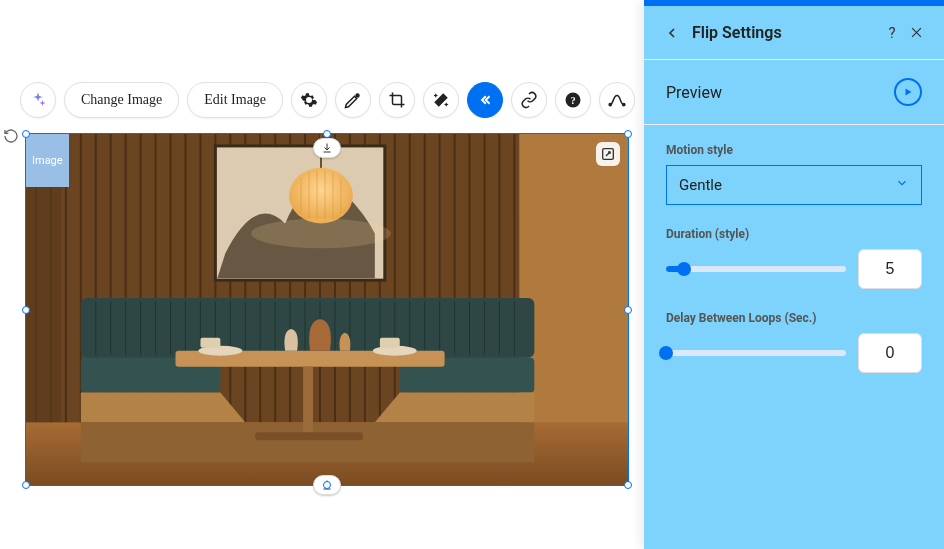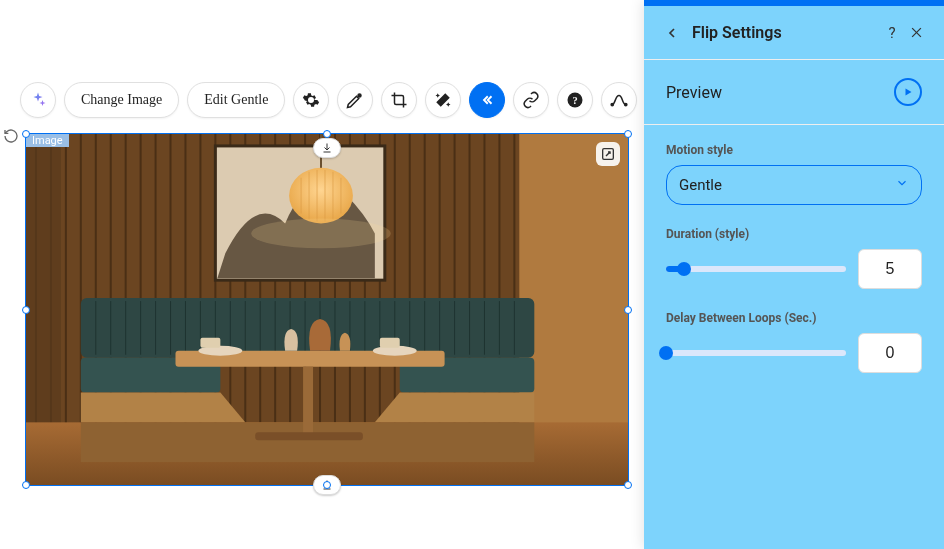--- a/index.html
+++ b/index.html
@@ -92,21 +92,21 @@
     .sh-bm { bottom: -4px; left: calc(50% - 4px); }
     .sh-br { bottom: -4px; right: -4px; }
 
     .image-badge {
       position: absolute;
       top: 0;
       left: 0;
       background: #9abfe6;
       color: #fff;
       font-size: 11px;
-      padding: 0 6px;
+      padding: 20px 6px;
     }
 
     .illus-svg {
       width: 100%;
       height: 100%;
       display: block;
     }
 
     .pill-btn {
       position: absolute;
@@ -233,21 +233,21 @@
       font-size: 12px;
       color: #555;
       margin-bottom: 8px;
       font-weight: bold;
     }
 
     .select-box {
       width: 100%;
       height: 40px;
       border: 1px solid #0070f3;
-      border-radius: 16px;
+      border-radius: 0;
       display: flex;
       align-items: center;
       padding: 0 12px;
       cursor: pointer;
       color: #222;
       font-size: 15px;
       position: relative;
     }
     .select-box .chev {
       position: absolute;
@@ -321,21 +321,21 @@
               <stop offset="100%" stop-color="#a56bf0"></stop>
             </linearGradient>
           </defs>
           <path fill="url(#grad1)" d="M12 2l1.5 4.5L18 8l-4.5 1.5L12 14l-1.5-4.5L6 8l4.5-1.5L12 2zm6 10l1 3 3 1-3 1-1 3-1-3-3-1 3-1 1-3z"></path>
         </svg>
     </div>
     <div class="tb-pill">
       <span>Change Image</span>
     </div>
     <div class="tb-pill">
-      <span>Edit Gentle</span>
+      <span>Edit Image</span>
     </div>
     <div class="tb-circle">
       <svg viewBox="0 0 24 24" fill="#222">
           <path d="M12 8a4 4 0 1 0 0 8 4 4 0 0 0 0-8zm9 4a7 7 0 0 1-.1 1.2l2 1.6-2 3.4-2.4-1a7 7 0 0 1-2 1.2l-.4 2.6h-4l-.4-2.6a7 7 0 0 1-2-1.2l-2.4 1-2-3.4 2-1.6A7 7 0 0 1 3 12a7 7 0 0 1 .1-1.2l-2-1.6 2-3.4 2.4 1a7 7 0 0 1 2-1.2L7.9 3h4l.4 2.6a7 7 0 0 1 2 1.2l2.4-1 2 3.4-2 1.6c0 .4.1.8.1 1.2z"></path>
         </svg>
     </div>
     <div class="tb-circle">
       <svg viewBox="0 0 24 24" fill="none" stroke="#222" stroke-width="2">
           <path d="M2 22l1-4 11-11 3 3L6 21l-4 1z"></path>
           <circle cx="18" cy="6" r="2" fill="#222"></circle>

